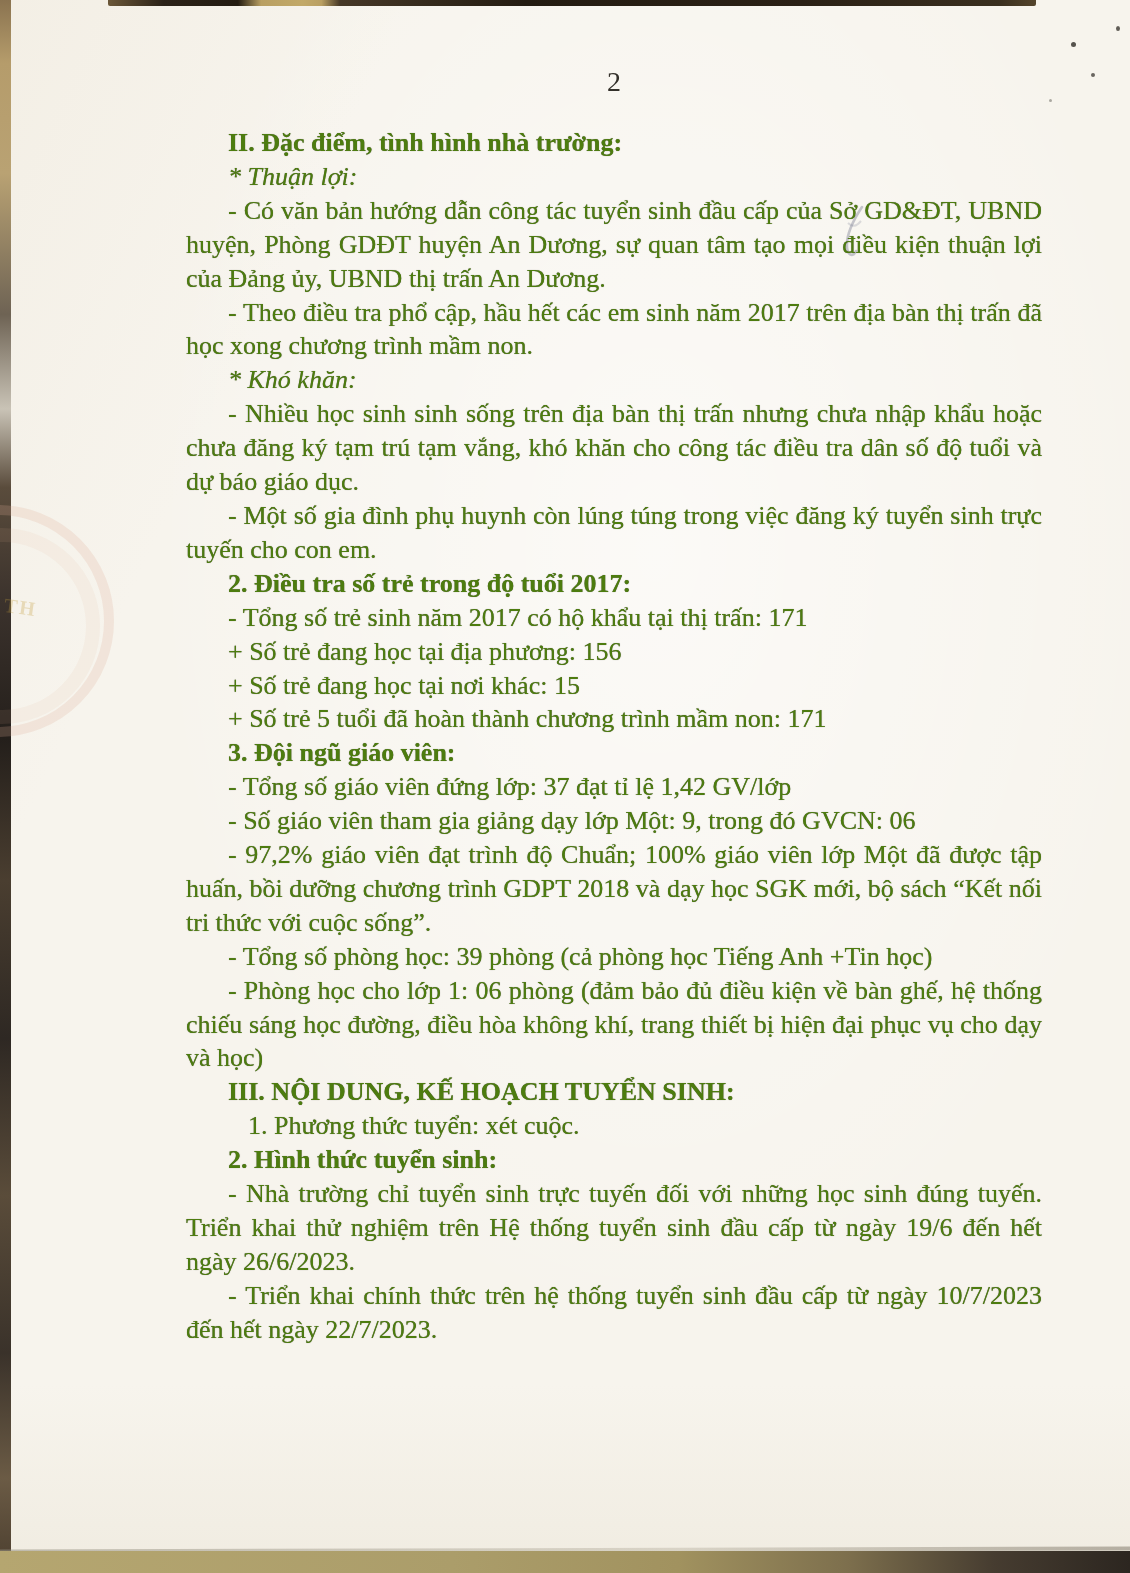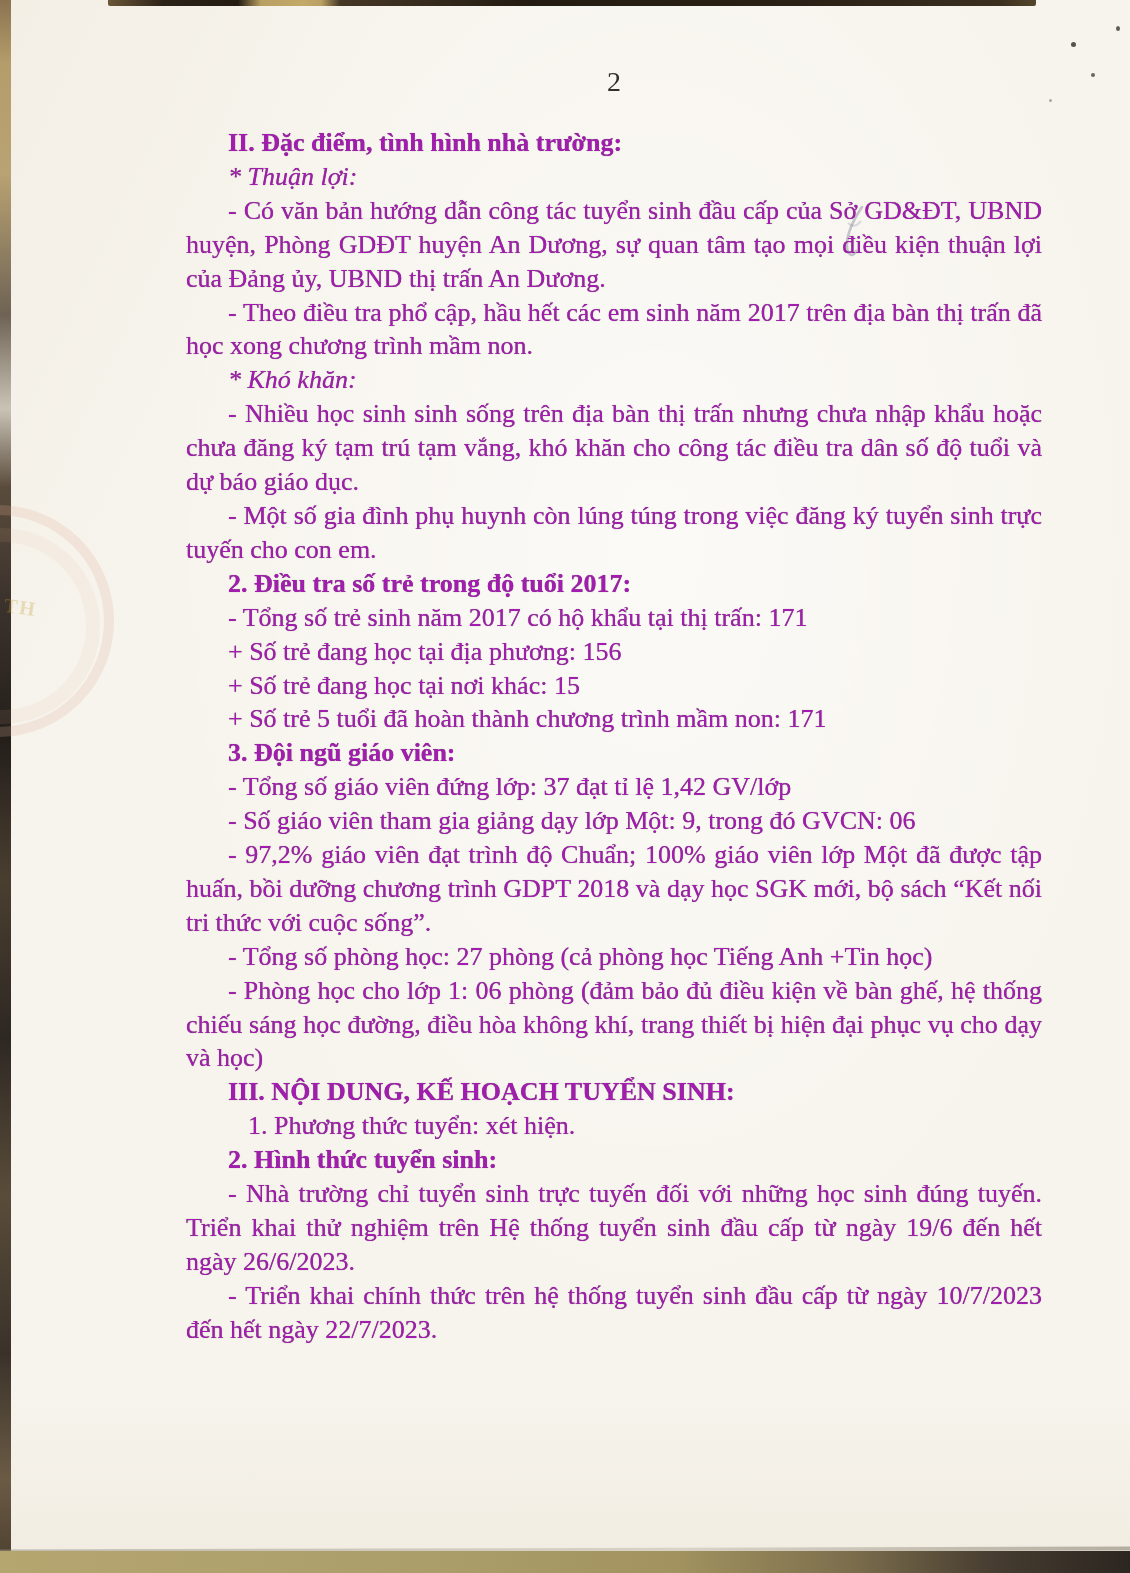--- a/index.html
+++ b/index.html
@@ -82,21 +82,21 @@
   .speck.s4 { left:1049px; top:99px;  width:3px; height:3px; opacity:.4; }
 
   .page-number {
     position:absolute; left:186px; top:66px; width:856px;
     text-align:center; font-size:28px; color:#33302a;
   }
 
   .doc {
     position:absolute; left:186px; top:126px; width:856px;
     font-size:26px; line-height:33.9px;
-    color:#a21caf;
+    color:#4d7c0f;
     text-shadow:0 0 0.7px rgba(43,40,35,0.75);
     text-align:justify;
   }
   .doc p { margin:0; text-indent:42px; }
   .doc p.heading { font-weight:bold; }
   .doc p.italic  { font-style:italic; }
   .doc p.mixed b { font-weight:normal;margin-left:20px; }
 </style>
 </head>
 <body>
@@ -132,23 +132,23 @@
     <p class="para">- Một số gia đình phụ huynh còn lúng túng trong việc đăng ký tuyển sinh trực tuyến cho con em.</p>
     <p class="heading">2. Điều tra số trẻ trong độ tuổi 2017:</p>
     <p class="para">- Tổng số trẻ sinh năm 2017 có hộ khẩu tại thị trấn: 171</p>
     <p class="para">+ Số trẻ đang học tại địa phương: 156</p>
     <p class="para">+ Số trẻ đang học tại nơi khác: 15</p>
     <p class="para">+ Số trẻ 5 tuổi đã hoàn thành chương trình mầm non: 171</p>
     <p class="heading">3. Đội ngũ giáo viên:</p>
     <p class="para">- Tổng số giáo viên đứng lớp: 37 đạt tỉ lệ 1,42 GV/lớp</p>
     <p class="para">- Số giáo viên tham gia giảng dạy lớp Một: 9, trong đó GVCN: 06</p>
     <p class="para">- 97,2% giáo viên đạt trình độ Chuẩn; 100% giáo viên lớp Một đã được tập huấn, bồi dưỡng chương trình GDPT 2018 và dạy học SGK mới, bộ sách “Kết nối tri thức với cuộc sống”.</p>
-    <p class="para">- Tổng số phòng học: 27 phòng (cả phòng học Tiếng Anh +Tin học)</p>
+    <p class="para">- Tổng số phòng học: 39 phòng (cả phòng học Tiếng Anh +Tin học)</p>
     <p class="para">- Phòng học cho lớp 1: 06 phòng (đảm bảo đủ điều kiện về bàn ghế, hệ thống chiếu sáng học đường, điều hòa không khí, trang thiết bị hiện đại phục vụ cho dạy và học)</p>
     <p class="heading">III. NỘI DUNG, KẾ HOẠCH TUYỂN SINH:</p>
-    <p class="mixed"><b>1. Phương thức tuyển:</b><span> xét hiện.</span></p>
+    <p class="mixed"><b>1. Phương thức tuyển:</b><span> xét cuộc.</span></p>
     <p class="heading">2. Hình thức tuyển sinh:</p>
     <p class="para">- Nhà trường chỉ tuyển sinh trực tuyến đối với những học sinh đúng tuyến. Triển khai thử nghiệm trên Hệ thống tuyển sinh đầu cấp từ ngày 19/6 đến hết ngày 26/6/2023.</p>
     <p class="para">- Triển khai chính thức trên hệ thống tuyển sinh đầu cấp từ ngày 10/7/2023 đến hết ngày 22/7/2023.</p>
   </div>
 
 <div class="bottom-shadow-line"></div>
 <div class="bottom-edge"></div>
 
 </body></html>

